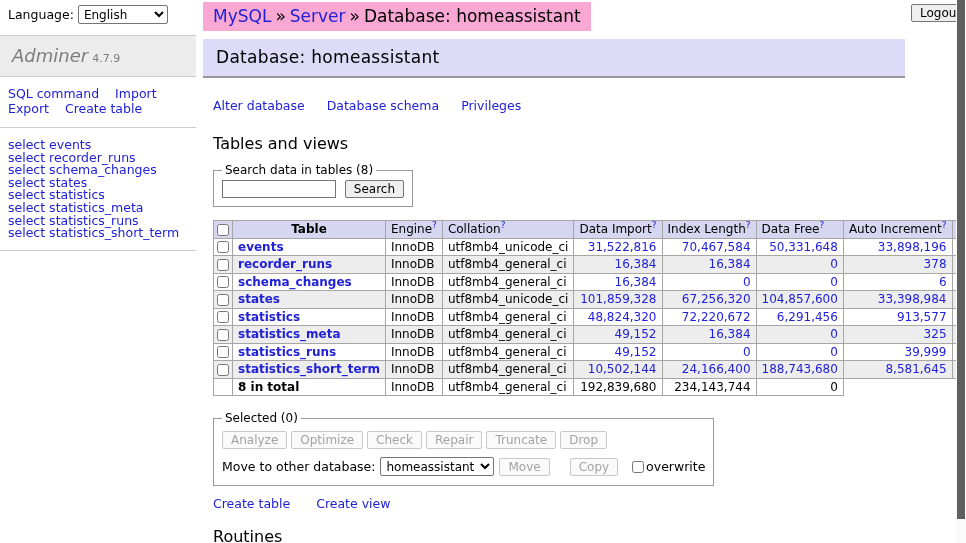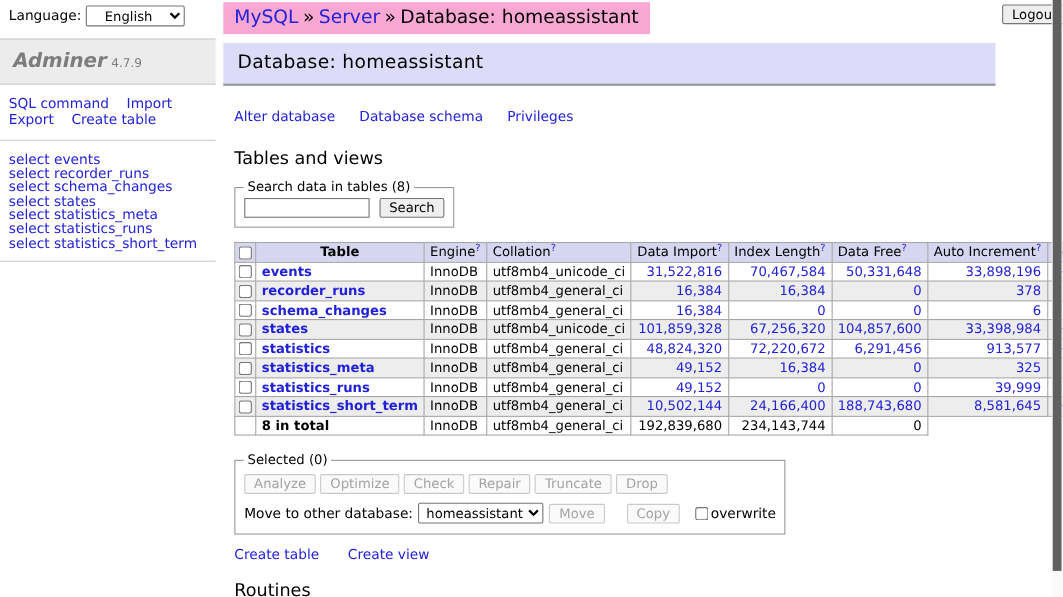--- a/index.html
+++ b/index.html
@@ -13,38 +13,38 @@
   *{box-sizing:border-box;}
   html,body{margin:0;padding:0;}
   body{
     width:966px;height:543px;position:relative;overflow:hidden;
     background:#fff;color:#000;
     font-family:"DejaVu Sans","Liberation Sans",sans-serif;font-size:12px;
   }
   a{color:var(--link);text-decoration:none;cursor:pointer;}
   select{
     font-family:"DejaVu Sans","Liberation Sans",sans-serif;font-size:12px;
-    height:19px;border:1px solid #757575;border-radius:2px;background:#fff;padding:0 1px;text-align:center;
+    height:19px;border:1px solid #757575;border-radius:2px;background:#fff;padding:0 1px;
   }
   button{
     font-family:"DejaVu Sans","Liberation Sans",sans-serif;font-size:12px;
     background:#efefef;border:1px solid #757575;border-radius:2px;padding:1px 8px;color:#000;
   }
   button.disabled{background:#fafafa;border-color:#c9c9c9;color:#a3a3a3;}
   input[type=checkbox]{width:12px;height:12px;margin:0;vertical-align:middle;}
 
   
   #sidebar{position:absolute;left:0;top:0;width:196px;}
   .lang-row{padding:5px 8px 6px;font-size:12.5px;}
   .lang-row select{width:90px;margin-left:4px;}
   #brand-band{
     margin-top:5px;background:#ececec;border-top:1px solid var(--divider);
     border-bottom:1px solid var(--divider);padding:9px 12px 10px;
   }
-  #brand-band .brand{font-style:italic;font-size:18px;color:#7d7d7d;font-weight:bold;}
+  #brand-band .brand{font-style:italic;font-size:18px;color:#7d7d7d;}
   #brand-band .version{font-size:11px;color:#7d7d7d;margin-left:4px;}
   .db-row{padding:16px 8px 0;font-size:12.5px;}
   .db-row select{width:114px;margin-left:4px;}
   #cmd-links{margin-top:10px;padding:0 8px 10px;border-bottom:1px solid var(--divider);width:196px;font-size:12.5px;line-height:14px;}
   #cmd-links a{display:inline-block;margin:0 16px 1px 0;}
   #table-links{padding:11px 8px 10px;border-bottom:1px solid var(--divider);}
   #table-links a{display:block;font-size:12.5px;line-height:12.6px;}
 
   
   #main{position:absolute;left:203px;top:0;width:702px;}
@@ -101,20 +101,21 @@
   </div>
   <div id="brand-band">
     <span class="brand">Adminer</span><span class="version">4.7.9</span>
   </div>
   <div id="cmd-links"><a>SQL command</a><a>Import</a><a>Export</a><a>Create table</a></div>
   <div id="table-links">
       <a>select events</a>
       <a>select recorder_runs</a>
       <a>select schema_changes</a>
       <a>select states</a>
+      <a>select statistics</a>
       <a>select statistics_meta</a>
       <a>select statistics_runs</a>
       <a>select statistics_short_term</a>
     </div>
 </div>
 
 <button id="logout-btn">Logout</button>
 
 <div id="main">
   <span id="breadcrumb"><a>MySQL</a><span class="sep">»</span><a>Server</a><span class="sep">»</span><span>Database: homeassistant</span></span>

